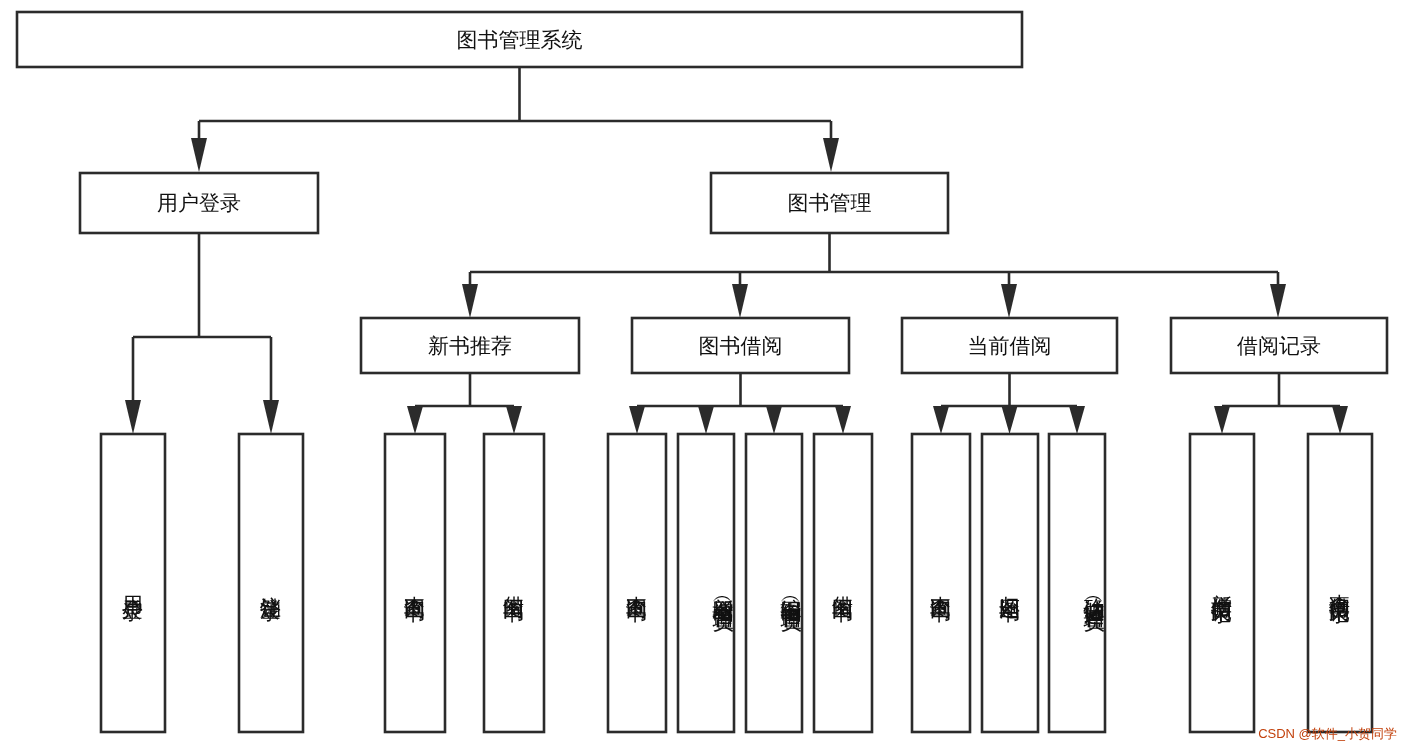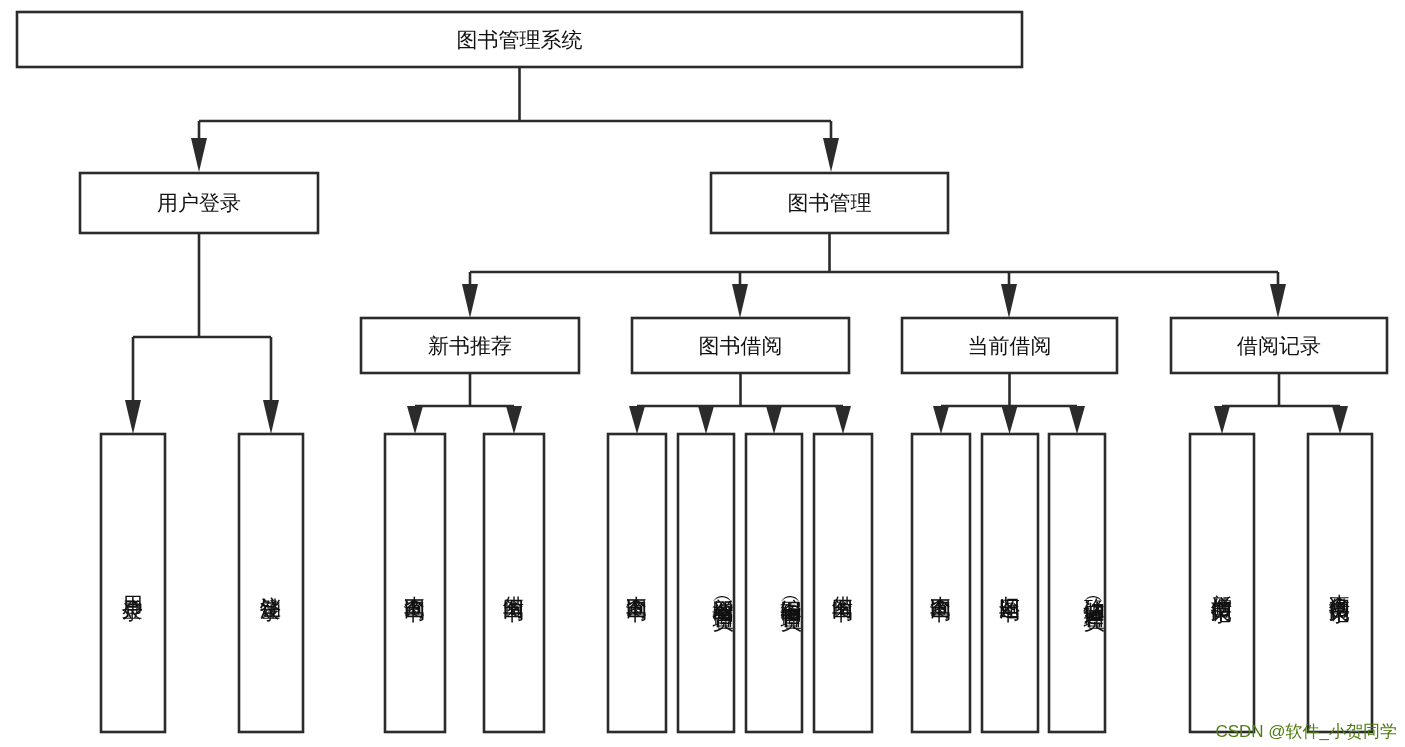--- a/index.html
+++ b/index.html
@@ -65,22 +65,22 @@
     justify-content: center;
     white-space: nowrap;
     pointer-events: none;
     user-select: none;
   }
   .watermark {
     position: absolute;
     right: 8px;
     bottom: 4px;
     font-family: "Liberation Sans", "DejaVu Sans", sans-serif;
-    font-size: 17px;
-    color: #4d7c0f;
+    font-size: 13px;
+    color: #c2410c;
     white-space: nowrap;
     user-select: none;
   }
 </style>
 </head>
 <body>
 
 <div id="diagram-root">
 
   <svg id="diagram-svg" viewBox="0 0 1405 747">

